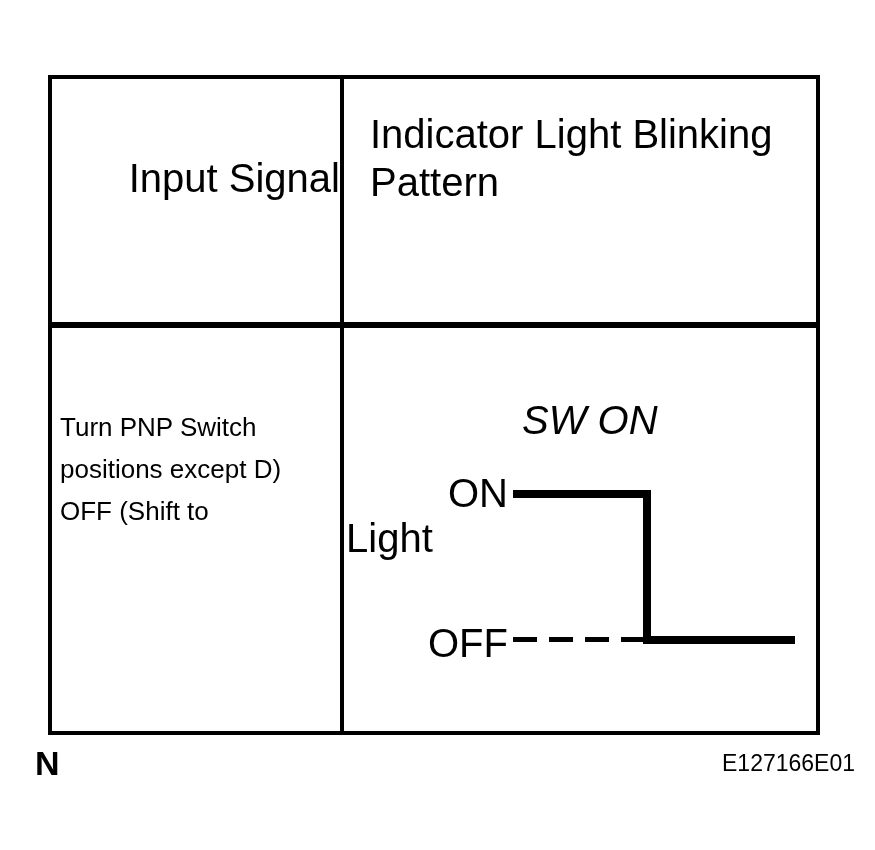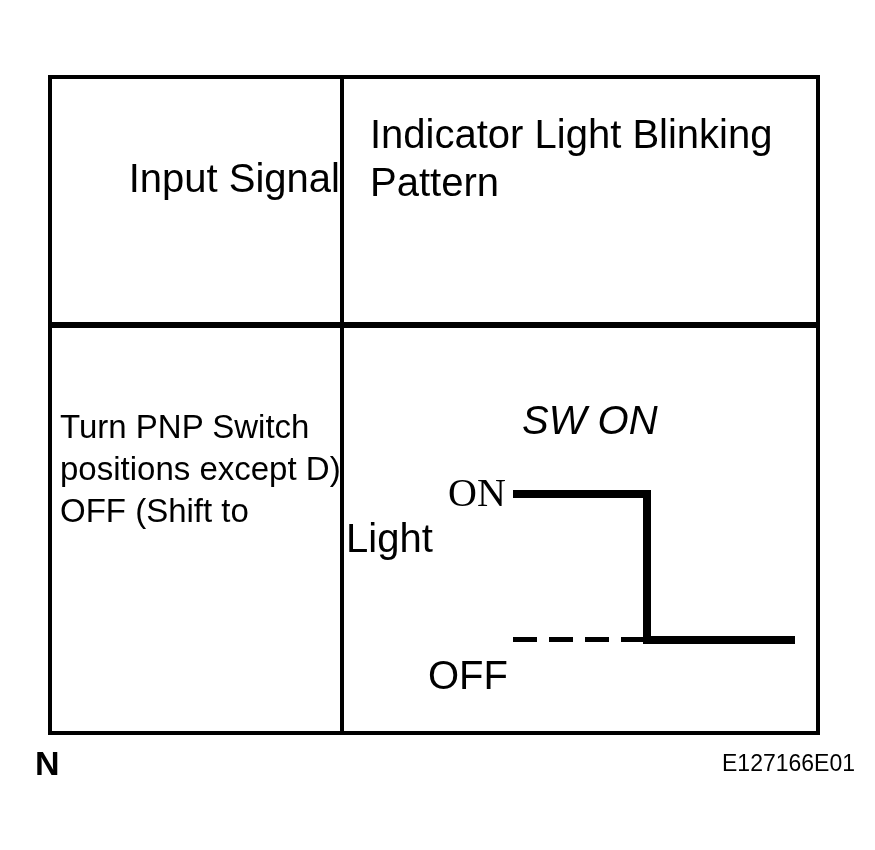--- a/index.html
+++ b/index.html
@@ -35,31 +35,31 @@
     font-size: 40px; line-height: 1; text-align: right;
   }
   .hdr-col2 {
     left: 370px; top: 102px; width: 440px;
     font-size: 40px; line-height: 48px; margin-top: 8px;
   }
 
   
   .cell-signal {
     left: 60px; top: 406px; width: 285px;
-    font-size: 33px; line-height: 42px;
+    font-size: 26px; line-height: 42px;
     white-space: nowrap;
   }
 
   
   .wf-label { font-size: 40px; line-height: 1; white-space: nowrap; }
   .wf-sw-on  { left: 522px; top: 400px; font-style: italic; }
-  .wf-on     { left: 448px; top: 473px; font-family: Liberation Serif, serif; }
+  .wf-on     { left: 448px; top: 473px; }
   .wf-sw-off { left: 692px; top: 457px; width: 100px; line-height: 50px; white-space: normal; }
   .wf-light  { left: 346px; top: 518px; }
-  .wf-off    { left: 428px; top: 623px; margin-top: 32px; }
+  .wf-off    { left: 428px; top: 623px; }
 
   
   .stroke { background: var(--ink); }
   .seg-high { left: 513px; top: 490px; width: 138px; height: 8px; }
   .seg-drop { left: 643px; top: 490px; width: 8px;  height: 154px; }
   .seg-low  { left: 647px; top: 636px; width: 148px; height: 8px; }
   .seg-dash {
     left: 513px; top: 637px; width: 130px; height: 5px;
     background: repeating-linear-gradient(90deg,
       var(--ink) 0px, var(--ink) 24px,

